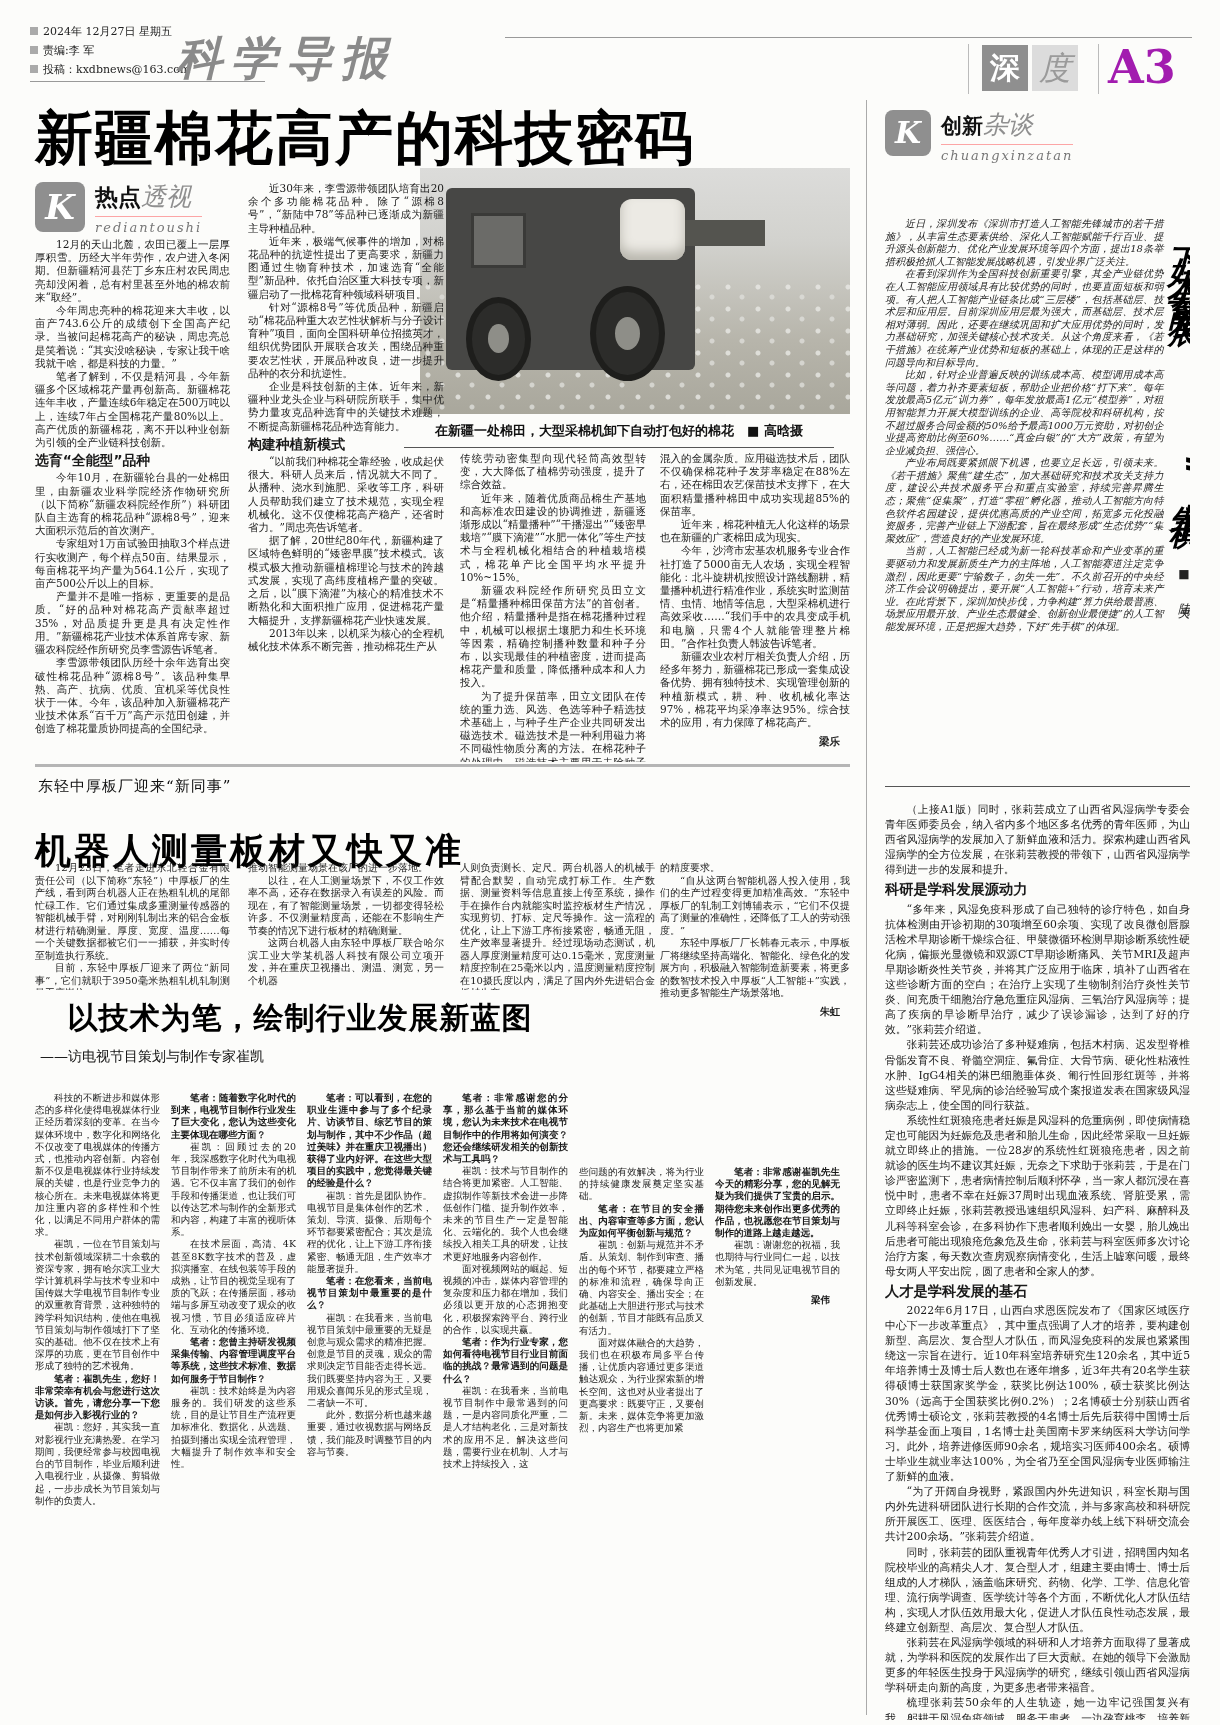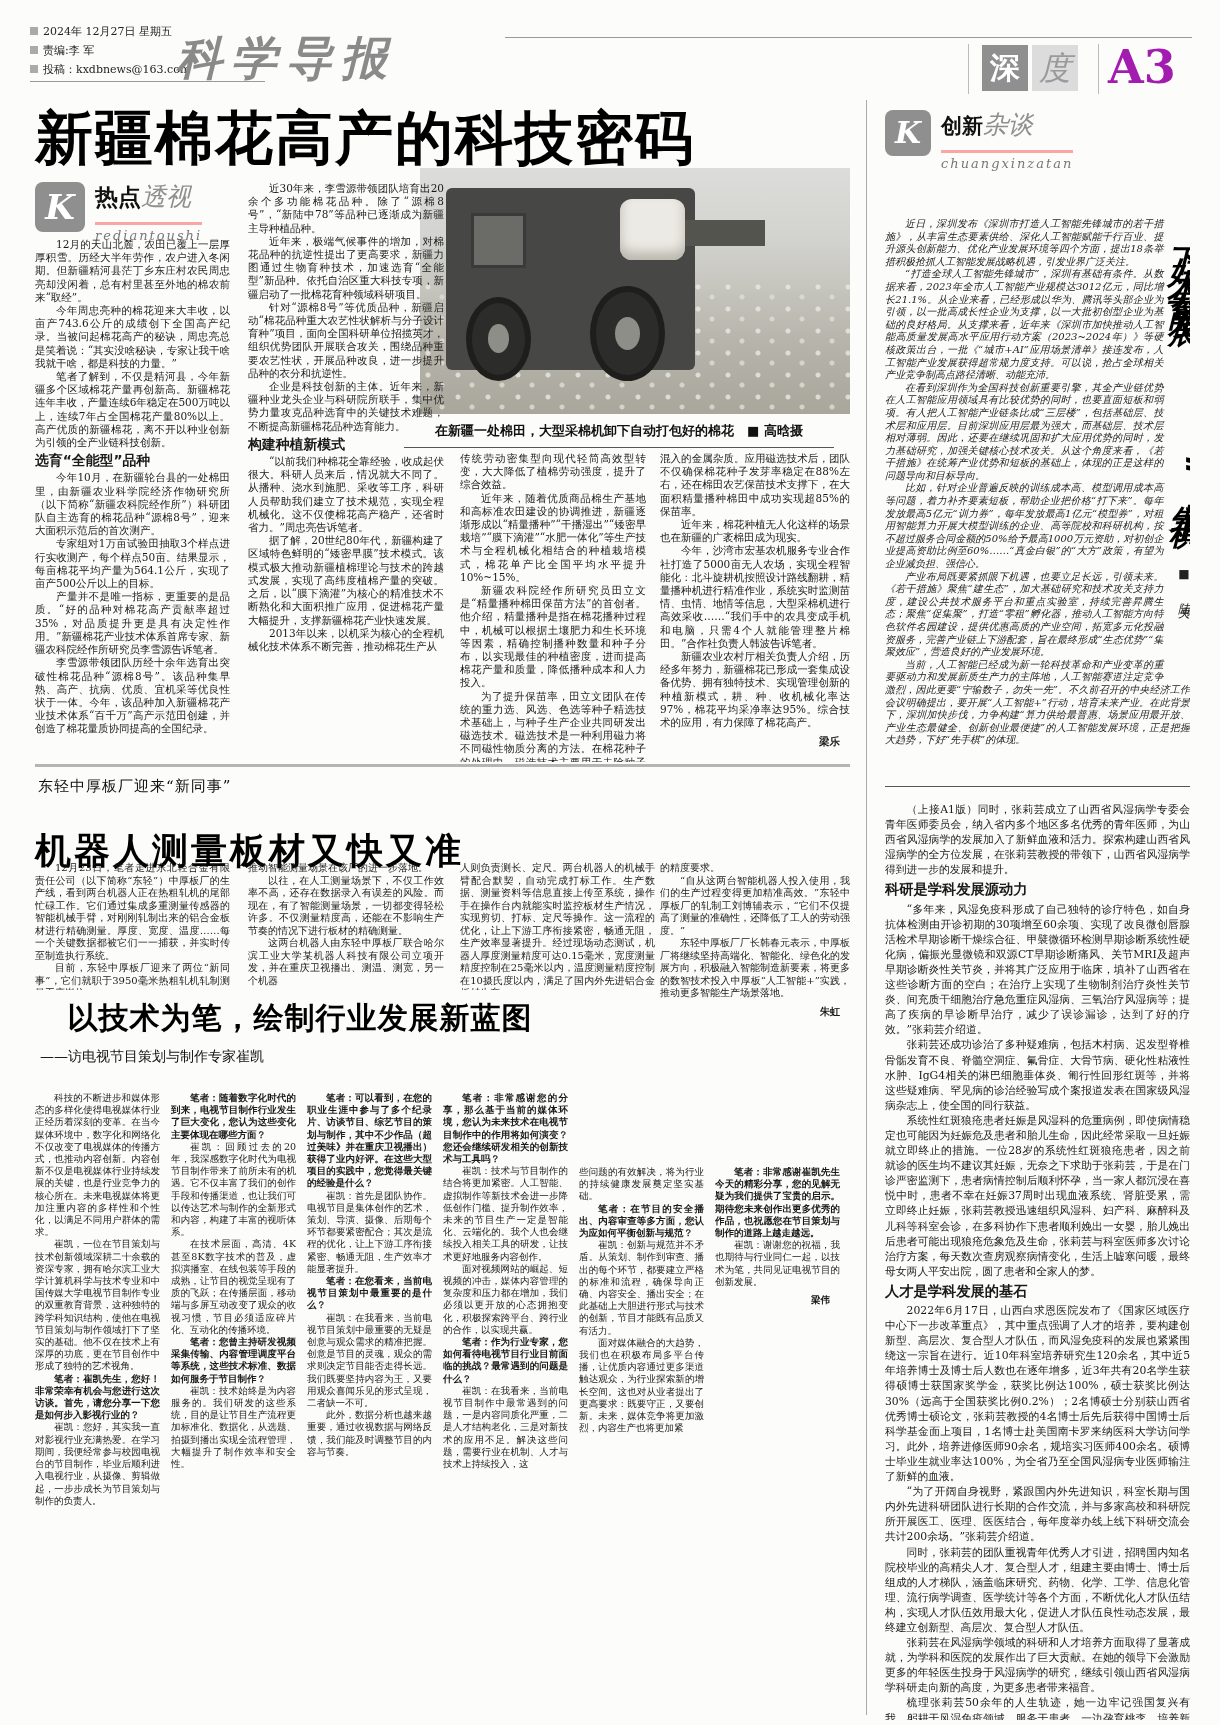--- a/index.html
+++ b/index.html
@@ -9,21 +9,21 @@
   .hdr-meta { font-size:11px; line-height:1.72; color:#222; }
   .hdr-meta .sq { display:inline-block; width:8px; height:8px; background:#aaa; margin-right:5px; }
   .masthead { font-size:46px; font-weight:bold; font-style:italic; color:#8a8a8a; letter-spacing:9px; font-family:"DejaVu Serif", serif; }
   .rule { background:#999; }
   .sec-box { width:46px; height:46px; text-align:center; line-height:46px; font-family:"DejaVu Sans", sans-serif; }
   .page-no { font-size:46px; font-weight:bold; font-family:"DejaVu Serif", serif; color:#a21caf; }
   .main-headline { font-size:58px; font-weight:900; font-family:"DejaVu Sans", sans-serif; letter-spacing:2px; color:#000; white-space:nowrap; }
   .badge { display:flex; align-items:flex-start; }
   .k-box { width:50px; height:50px; background:#8f8f8f; border-radius:8px; color:#fff; font-family:"DejaVu Serif", serif; font-size:34px; font-weight:bold; text-align:center; line-height:50px; font-style:italic; }
   .badge-text { margin-left:10px; }
-  .badge-title { font-size:23px; line-height:1.2; border-bottom:3px solid #fca5a5; padding-bottom:10px; white-space:nowrap; }
+  .badge-title { font-size:23px; line-height:1.2; border-bottom:1px solid #fca5a5; padding-bottom:4px; white-space:nowrap; }
   .badge-title .b1 { font-weight:bold; font-family:"DejaVu Sans", sans-serif; color:#111; }
   .badge-title .b2 { font-style:italic; color:#8f8f8f; font-size:25px; }
   .badge-pinyin { font-style:italic; color:#777; font-size:13px; letter-spacing:2px; padding-top:3px; }
   .col { position:absolute; text-align:justify; overflow:hidden; }
   .para { text-indent:2em; }
   .cont { text-indent:0; }
   .q { font-weight:bold; }
   .subhead { font-weight:bold; text-indent:0; font-family:"DejaVu Sans", sans-serif; font-size:1.32em; margin:5px 0 4px 0; }
   .author { text-align:right; font-weight:bold; padding-right:10px; margin-top:6px; }
   .photo { overflow:hidden; background:linear-gradient(#dcdcda 0%, #d2d2ce 30%, #c6c5be 48%, #b7b5ab 70%, #a9a79c 100%); }
@@ -135,21 +135,20 @@
       <div class="badge-pinyin">chuangxinzatan</div>
     </div>
   </div>
 
   <div class="col zatan-body" style="left:885px; top:218px; width:305px; height:538px; font-size:10px; line-height:12.6px;">
     <div class="vtitle">
       <span class="vt-main">下好人工智能发展</span><span class="vt-sub">“先手棋”</span><span class="vt-byline">■ 陆夷</span>
     </div>
     <div>
         <div class="para">近日，深圳发布《深圳市打造人工智能先锋城市的若干措施》，从丰富生态要素供给、深化人工智能赋能千行百业、提升源头创新能力、优化产业发展环境等四个方面，提出18条举措积极抢抓人工智能发展战略机遇，引发业界广泛关注。</div>
-        <div class="para">“打造全球人工智能先锋城市”，深圳有基础有条件。从数据来看，2023年全市人工智能产业规模达3012亿元，同比增长21.1%。从企业来看，已经形成以华为、腾讯等头部企业为引领，以一批高成长性企业为支撑，以一大批初创型企业为基础的良好格局。从支撑来看，近年来《深圳市加快推动人工智能高质量发展高水平应用行动方案（2023~2024年）》等硬核政策出台，一批《“城市+AI”应用场景清单》接连发布，人工智能产业发展获得超常规力度支持。可以说，抢占全球相关产业竞争制高点路径清晰、动能充沛。</div>
         <div class="para">在看到深圳作为全国科技创新重要引擎，其全产业链优势在人工智能应用领域具有比较优势的同时，也要直面短板和弱项。有人把人工智能产业链条比成“三层楼”，包括基础层、技术层和应用层。目前深圳应用层最为强大，而基础层、技术层相对薄弱。因此，还要在继续巩固和扩大应用优势的同时，发力基础研究，加强关键核心技术攻关。从这个角度来看，《若干措施》在统筹产业优势和短板的基础上，体现的正是这样的问题导向和目标导向。</div>
         <div class="para">比如，针对企业普遍反映的训练成本高、模型调用成本高等问题，着力补齐要素短板，帮助企业把价格“打下来”。每年发放最高5亿元“训力券”，每年发放最高1亿元“模型券”，对租用智能算力开展大模型训练的企业、高等院校和科研机构，按不超过服务合同金额的50%给予最高1000万元资助，对初创企业提高资助比例至60%……“真金白银”的“大方”政策，有望为企业减负担、强信心。</div>
         <div class="para">产业布局既要紧抓眼下机遇，也要立足长远，引领未来。《若干措施》聚焦“建生态”，加大基础研究和技术攻关支持力度，建设公共技术服务平台和重点实验室，持续完善昇腾生态；聚焦“促集聚”，打造“零租”孵化器，推动人工智能方向特色软件名园建设，提供优惠高质的产业空间，拓宽多元化投融资服务，完善产业链上下游配套，旨在最终形成“生态优势”“集聚效应”，营造良好的产业发展环境。</div>
         <div class="para">当前，人工智能已经成为新一轮科技革命和产业变革的重要驱动力和发展新质生产力的主阵地，人工智能赛道注定竞争激烈，因此更要“宁输数子，勿失一先”。不久前召开的中央经济工作会议明确提出，要开展“人工智能+”行动，培育未来产业。在此背景下，深圳加快步伐，力争构建“算力供给最普惠、场景应用最开放、产业生态最健全、创新创业最便捷”的人工智能发展环境，正是把握大趋势，下好“先手棋”的体现。</div>
       </div>
   </div>
 
   <div class="abs rule" style="left:885px; top:786px; width:305px; height:1px; background:#555;"></div>
 
   <div class="col" style="left:885px; top:802px; width:305px; height:918px; font-size:10.8px; line-height:15.1px;">

